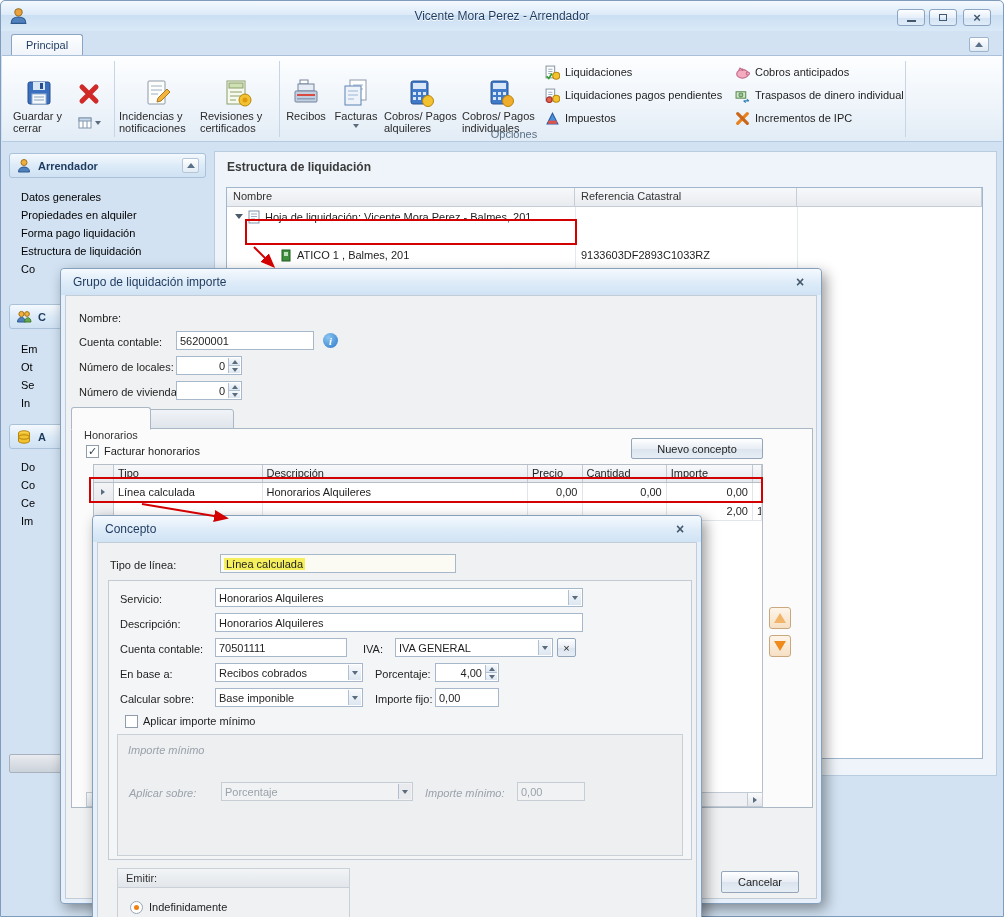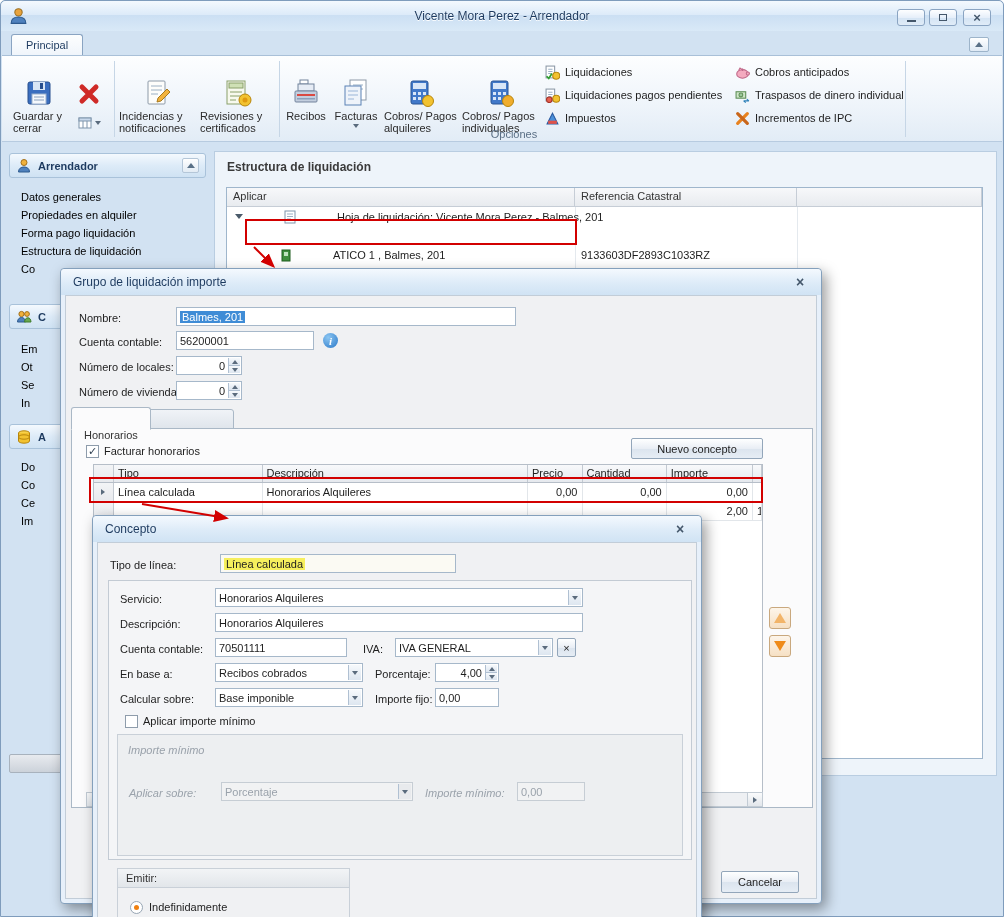--- a/index.html
+++ b/index.html
@@ -53,21 +53,21 @@
     background:linear-gradient(#e8ebef,#ccd2da); border:1px solid #a8b2bd; border-radius:2px; }
 
   .main { position:absolute; left:213px; top:150px; width:783px; height:625px;
     background:#eef4fa; border:1px solid #b9cde1; }
   .main-heading { position:absolute; left:12px; top:8px; font-weight:bold; font-size:12px; color:#3a3a3a; }
   .tree { position:absolute; left:11px; top:35px; width:757px; height:572px; background:#fff; border:1px solid #9fb6cc; }
   .tree-hdr { display:flex; height:19px; background:linear-gradient(#f7f8fa,#e8ebef);
     border-bottom:1px solid #c6cdd6; color:#333; }
   .tree-hdr > div { padding:2px 6px; border-right:1px solid #c6cdd6; overflow:hidden; white-space:nowrap; }
   .tree-colline { position:absolute; top:19px; bottom:0; width:1px; background:#e4e9ee; }
-  .tree-row { position:absolute; left:0; right:0; height:19px; display:flex; align-items:center; white-space:nowrap;gap:36px; }
+  .tree-row { position:absolute; left:0; right:0; height:19px; display:flex; align-items:center; white-space:nowrap; }
   .tree-ref { position:absolute; left:354px; }
   .exp-down { width:0;height:0;border-left:4px solid transparent;border-right:4px solid transparent;border-top:5px solid #4a5a6a; margin-right:4px; }
 
   .dialog { position:absolute; background:#e7f0fa; border:1px solid #84a0bc; border-radius:4px;
     box-shadow:4px 5px 14px rgba(0,0,0,.40); }
   .dlg-title { position:absolute; left:0; right:0; top:0; height:26px; display:flex; align-items:center;
     padding:0 12px; color:#1d3a5f; font-size:12px;
     background:linear-gradient(#f4f9fe,#ddebf8 55%,#d0e3f4); border-radius:4px 4px 0 0; }
   .dlg-close { margin-left:auto; width:18px; height:16px; display:flex; align-items:center;
     justify-content:center; color:#44576b; font-size:14px; font-weight:bold; }
@@ -389,21 +389,21 @@
     <div class="side-item" style="top:344px">Ce</div>
     <div class="side-item" style="top:362px">Im</div>
 
     <div class="side-footer" style="top:603px"></div>
   </div>
 
   <div class="main">
     <div class="main-heading">Estructura de liquidación</div>
     <div class="tree">
       <div class="tree-hdr">
-        <div style="width:348px">Aplicar</div>
+        <div style="width:348px">Nombre</div>
         <div style="width:222px">Referencia Catastral</div>
         <div style="flex:1"></div>
       </div>
       <div class="tree-colline" style="left:348px"></div>
       <div class="tree-colline" style="left:570px"></div>
       <div class="tree-row" style="top:19px">
         <span style="margin-left:8px" class="exp-down"></span>
         <svg width="14" height="14" viewBox="0 0 14 14" style="margin-right:4px">
             <rect x="2" y="1" width="10" height="12" fill="#fff" stroke="#7f95ab"></rect>
             <path d="M4 4h6M4 6.5h6M4 9h4" stroke="#9bb0c4"></path>
@@ -422,23 +422,20 @@
   </div>
 </div>
 
 <div class="dialog dlg1" style="left:60px;top:268px;width:762px;height:636px">
   <div class="dlg-body"></div>
   <div class="dlg-title">
     <span>Grupo de liquidación importe</span>
     <span class="dlg-close">×</span>
   </div>
   <div class="lbl" style="left:18px;top:40px">Nombre:</div>
-  <div class="tb" style="left:115px;top:38px;width:340px">
-      <span class="sel-blue">Balmes, 201</span>
-    </div>
   <div class="lbl" style="left:18px;top:64px">Cuenta contable:</div>
   <div class="tb" style="left:115px;top:62px;width:138px">56200001</div>
   <div class="info-i" style="left:262px;top:64px">i</div>
   <div class="lbl" style="left:18px;top:89px">Número de locales:</div>
   <div class="tb num" style="left:115px;top:87px;width:66px;padding-right:16px">
       <span>0</span>
     <span class="spinbtns">
         <div>
           <span class="t-up"></span>
         </div>

